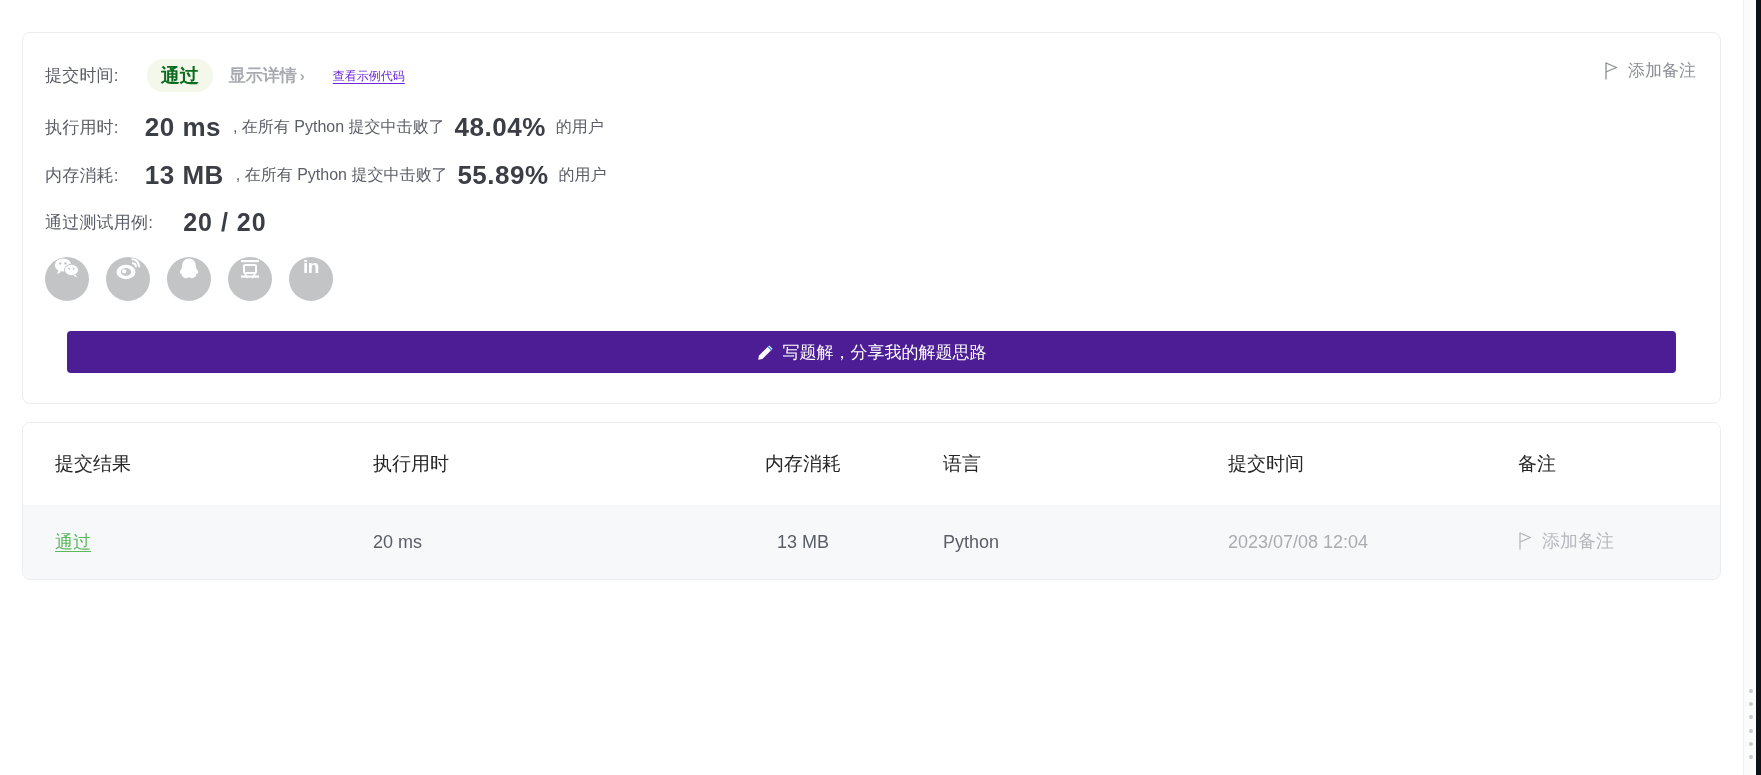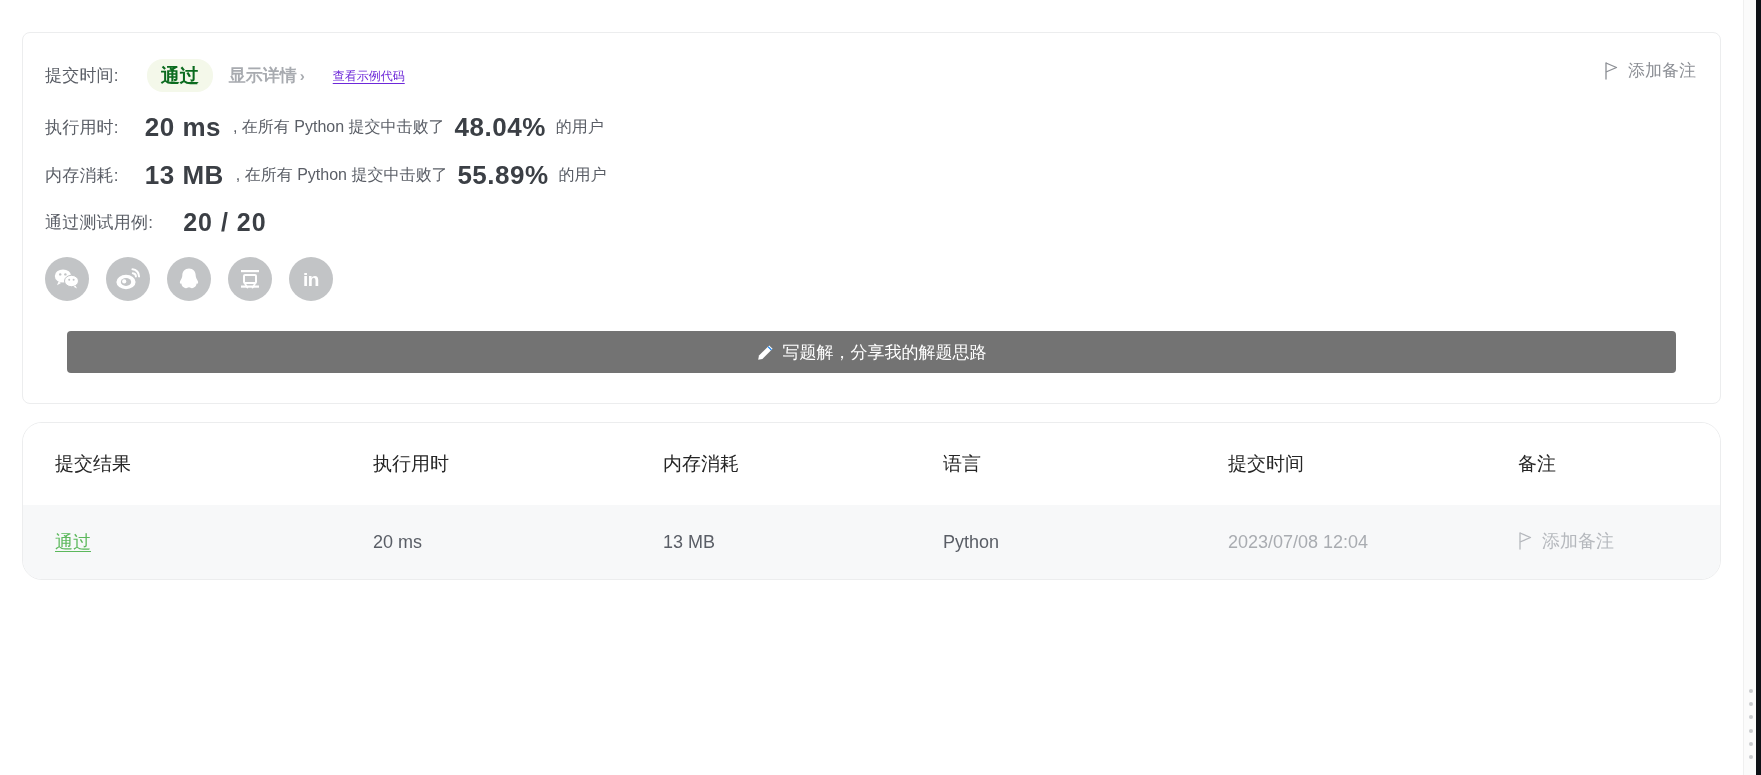--- a/index.html
+++ b/index.html
@@ -153,78 +153,77 @@
     display: flex;
     gap: 17px;
     margin-top: 4px;
     margin-bottom: 30px;
   }
   .social {
     width: 44px; height: 44px;
     border-radius: 50%;
     background: #c2c4c6;
     display: flex;
-    align-items: center;
     justify-content: center;
     cursor: pointer;
   }
   .social svg { display: block; }
   .social .in-text {
     color: #ffffff;
     font-size: 19px;
     font-weight: 700;
     font-family: "Liberation Sans", sans-serif;
     line-height: 1;
     letter-spacing: -0.5px;
   }
 
   
   .cta {
     margin: 30px 22px 0 22px;
     height: 42px;
-    background: #737373;
+    background: #4c1d95;
     border-radius: 4px;
     display: flex;
     align-items: center;
     justify-content: center;
     gap: 9px;
     color: #ffffff;
     font-size: 17px;
     cursor: pointer;
     border: none;
     width: calc(100% - 44px);
   }
   .cta .pencil { width: 17px; height: 17px; display: block; }
 
   
   .table-card {
     margin-top: 18px;
     border: 1px solid #ecedee;
-    border-radius: 20px;
+    border-radius: 8px;
     background: #ffffff;
     overflow: hidden;
   }
   table { width: 100%; border-collapse: collapse; table-layout: fixed; }
   thead th {
     text-align: left;
     font-size: 19px;
     font-weight: 400;
     color: #262626;
     padding: 28px 0 28px 0;
     background: #ffffff;
   }
   tbody td {
     font-size: 18px;
     color: #5a5e66;
     padding: 24px 0;
     background: #f7f8f9;
   }
   th.c1, td.c1 { width: 350px; padding-left: 32px; }
   th.c2, td.c2 { width: 290px; }
-  th.c3, td.c3 { width: 280px; }
+  th.c3, td.c3 { width: 280px; text-align: center; }
   th.c4, td.c4 { width: 285px; }
   th.c5, td.c5 { width: 290px; }
   th.c6, td.c6 { width: auto; }
 
   .status-pass {
     color: #5cb85c;
     text-decoration: underline;
     text-underline-offset: 3px;
     cursor: pointer;
     font-size: 18px;

